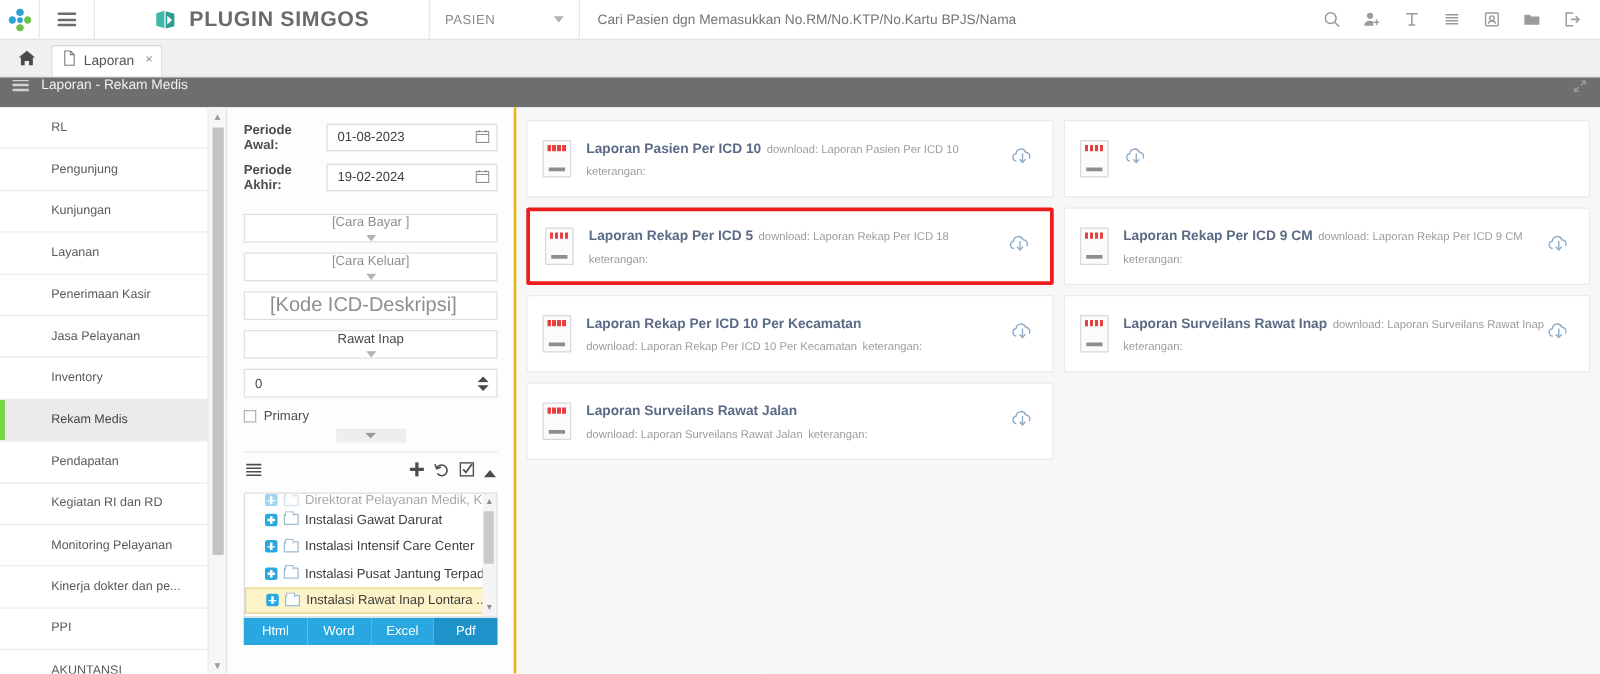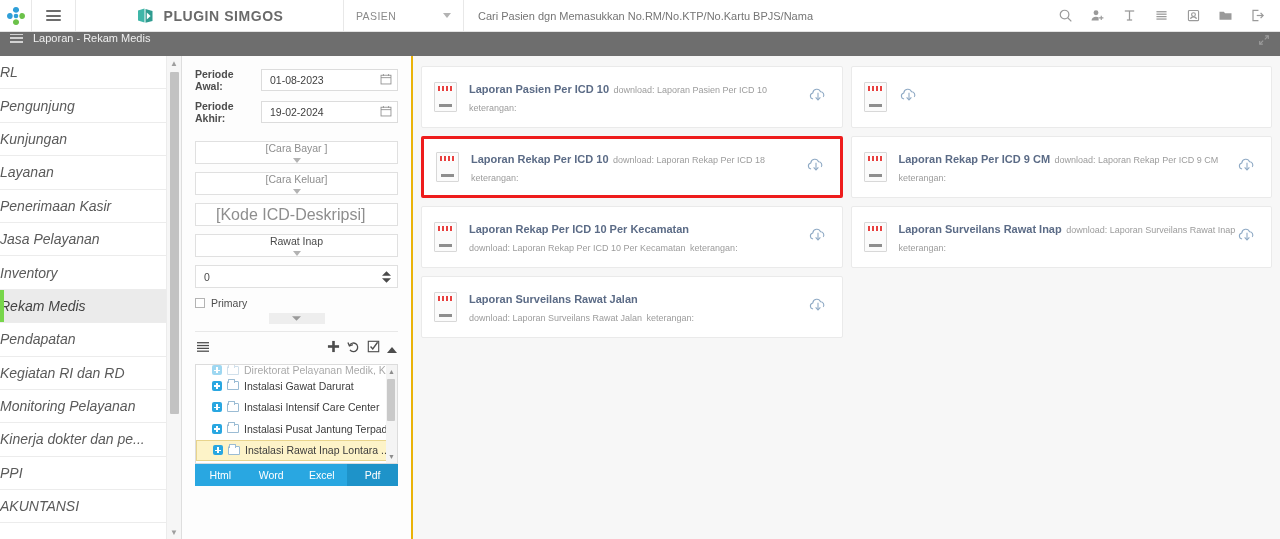--- a/index.html
+++ b/index.html
@@ -13,21 +13,21 @@
 
   
   .topbar { height:32px; background:#fff; border-bottom:1px solid #e3e3e3; display:flex; align-items:stretch; flex:0 0 32px; }
   .logo-cell { width:32px; display:flex; align-items:center; justify-content:center; border-right:1px solid #e8e8e8; }
   .logo-mark { width:22px; height:22px; position:relative; }
   .burger-cell { width:44px; display:flex; align-items:center; justify-content:center; border-right:1px solid #e8e8e8; cursor:pointer; }
   .burger { width:15px; height:11px; display:flex; flex-direction:column; justify-content:space-between; }
   .burger i { display:block; height:2px; background:#6d6d6d; border-radius:1px; }
   .brand-cell { width:268px; display:flex; align-items:center; justify-content:center; gap:9px; border-right:1px solid #e8e8e8; }
   .brand-ico { width:19px; height:19px; }
-  .brand-text { font-size:14px; letter-spacing:.55px; color:#6a6a6a; font-weight:600; }
+  .brand-text { font-size:17px; letter-spacing:.55px; color:#6a6a6a; font-weight:600; }
   .module-cell { width:120px; display:flex; align-items:center; padding:0 12px; justify-content:space-between; border-right:1px solid #e8e8e8; cursor:pointer; }
   .module-text { font-size:10.5px; color:#8a8a8a; letter-spacing:.4px; }
   .caret-dn { width:0;height:0;border-left:4px solid transparent;border-right:4px solid transparent;border-top:5px solid #b3b3b3; }
   .search-cell { flex:1; display:flex; align-items:center; padding:0 14px; }
   .search-cell input { border:0; outline:0; width:100%; font-size:11px; color:#9b9b9b; font-family:"Liberation Sans", sans-serif; background:transparent; }
   .topicons { display:flex; align-items:center; padding-right:8px; gap:2px; }
   .topicon { width:30px; height:32px; display:flex; align-items:center; justify-content:center; cursor:pointer; color:#9a9a9a; }
   .topicon svg { display:block; }
 
   
@@ -44,21 +44,21 @@
   .crumb-burger i { display:block; height:1.5px; background:#d2d2d2; }
   .crumb-text { font-size:11px; color:#f0f0f0; }
   .crumb-expand { color:#9d9d9d; cursor:pointer; }
 
   
   .body { flex:1; display:flex; min-height:0; background:#fff; }
 
   
   .sidebar { width:182px; background:#fff; border-right:1px solid #dedede; position:relative; overflow:hidden; flex:0 0 182px; }
   .side-list { width:182px; }
-  .side-item { height:33.4px; display:flex; align-items:center; font-size:14px; color:#5a5a5a; border-bottom:1px solid #ececec; cursor:pointer; position:relative; white-space:nowrap;font-style:italic; }
+  .side-item { height:33.4px; display:flex; align-items:center; padding-left:41px; font-size:10px; color:#5a5a5a; border-bottom:1px solid #ececec; cursor:pointer; position:relative; white-space:nowrap; }
   .side-item.active { background:#ebebeb; color:#444; }
   .side-item.active:before { content:""; position:absolute; left:0; top:0; bottom:0; width:4px; background:#78d64b; }
   .side-scroll { position:absolute; right:0; top:0; bottom:0; width:15px; background:#f6f6f6; border-left:1px solid #ececec; }
   .side-scroll .arr { height:14px; display:flex; align-items:center; justify-content:center; color:#9e9e9e; font-size:8px; }
   .side-thumb { position:absolute; left:3px; width:9px; background:#c2c2c2; border-radius:1px; top:16px; height:342px; }
 
   
   .formpanel { width:231px; flex:0 0 231px; background:#fdfdfd; border-right:2px solid #eab308; padding:12px 13px 0 13px; position:relative; overflow:hidden; }
   .frow { display:flex; align-items:center; margin-bottom:8px; }
   .flabel { width:66px; font-size:10.5px; color:#4d4d4d; font-weight:600; }
@@ -202,20 +202,37 @@
       <div class="topicon">
         <svg width="15" height="15" viewBox="0 0 16 16" fill="none" stroke="currentColor" stroke-width="1.3">
             <path d="M9 2.6H3.2v10.8H9"></path>
             <line x1="7.2" y1="8" x2="14" y2="8"></line>
             <polyline points="11.3,5.2 14,8 11.3,10.8"></polyline>
           </svg>
       </div>
     </div>
   </div>
 
+  <div class="tabstrip">
+    <div class="home-btn">
+      <svg width="15" height="15" viewBox="0 0 16 16" fill="currentColor">
+          <path d="M8 1.6 1 7.4h1.9V14h3.2v-3.6h3.8V14h3.2V7.4H15z"></path>
+        </svg>
+    </div>
+    <div class="tab">
+      <span>
+        <svg width="11" height="13" viewBox="0 0 12 14" fill="none" stroke="#7e7e7e" stroke-width="1">
+            <path d="M2 .8h5l3.2 3.2v9.2H2z" fill="#fff"></path>
+            <path d="M7 .8v3.2h3.2"></path>
+          </svg>
+      </span>
+      <span class="tab-label">Laporan</span>
+      <span class="tab-close">×</span>
+    </div>
+  </div>
 
   <div class="crumbbar">
     <div class="crumb-left">
       <span class="crumb-burger">
           <i></i>
           <i></i>
           <i></i>
         </span>
       <span class="crumb-text">Laporan - Rekam Medis</span>
     </div>
@@ -468,21 +485,21 @@
                 </svg>
             </span>
           </div>
 
           <div class="card selected">
             <span class="rfile">
                 <i class="bars"></i>
                 <i class="line"></i>
               </span>
             <span class="ctext">
-              <span class="ctitle">Laporan Rekap Per ICD 10</span>
+              <span class="ctitle">Laporan Rekap Per ICD 5</span>
               <span class="csub">download: Laporan Rekap Per ICD 18</span>
               <span class="cnote">keterangan:</span>
             </span>
             <span class="dl">
               <svg width="20" height="20" viewBox="0 0 22 22" fill="none" stroke="currentColor" stroke-width="1.2">
                   <path d="M5.6 15.4a3.4 3.4 0 0 1-.3-6.7 4.4 4.4 0 0 1 8.5-1.2 3.6 3.6 0 0 1 3 5.6"></path>
                   <line x1="11" y1="8.5" x2="11" y2="16.2"></line>
                   <polyline points="8.4,13.6 11,16.4 13.6,13.6"></polyline>
                 </svg>
             </span>

